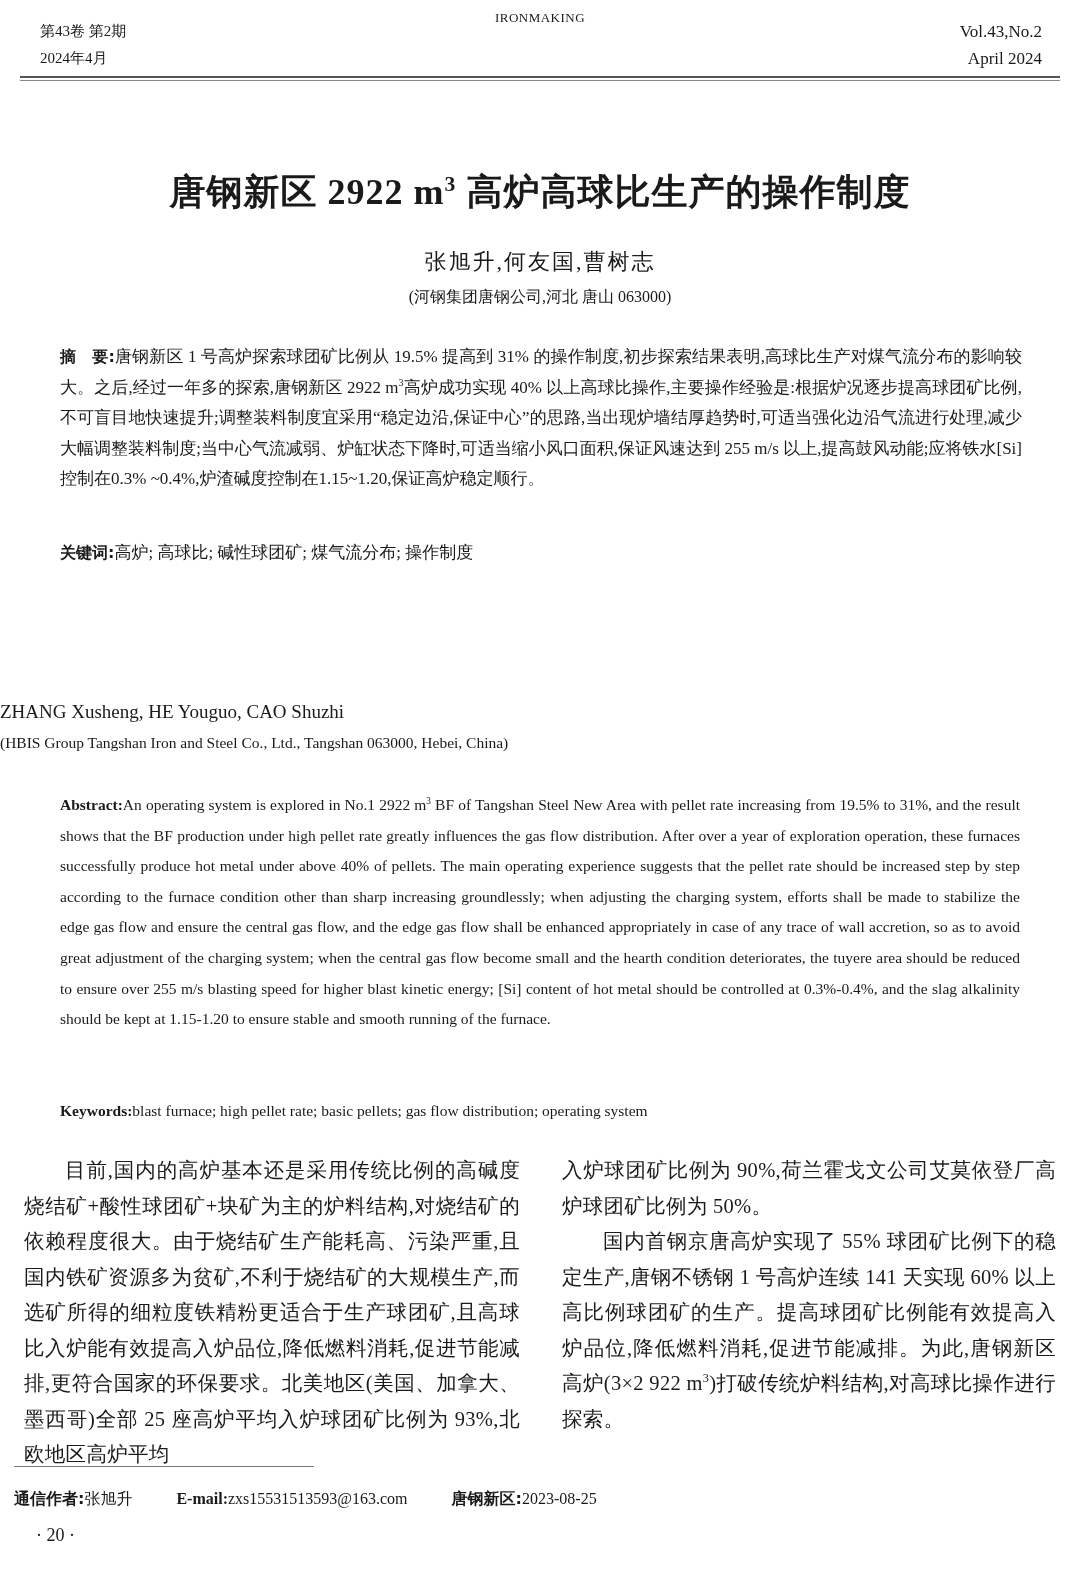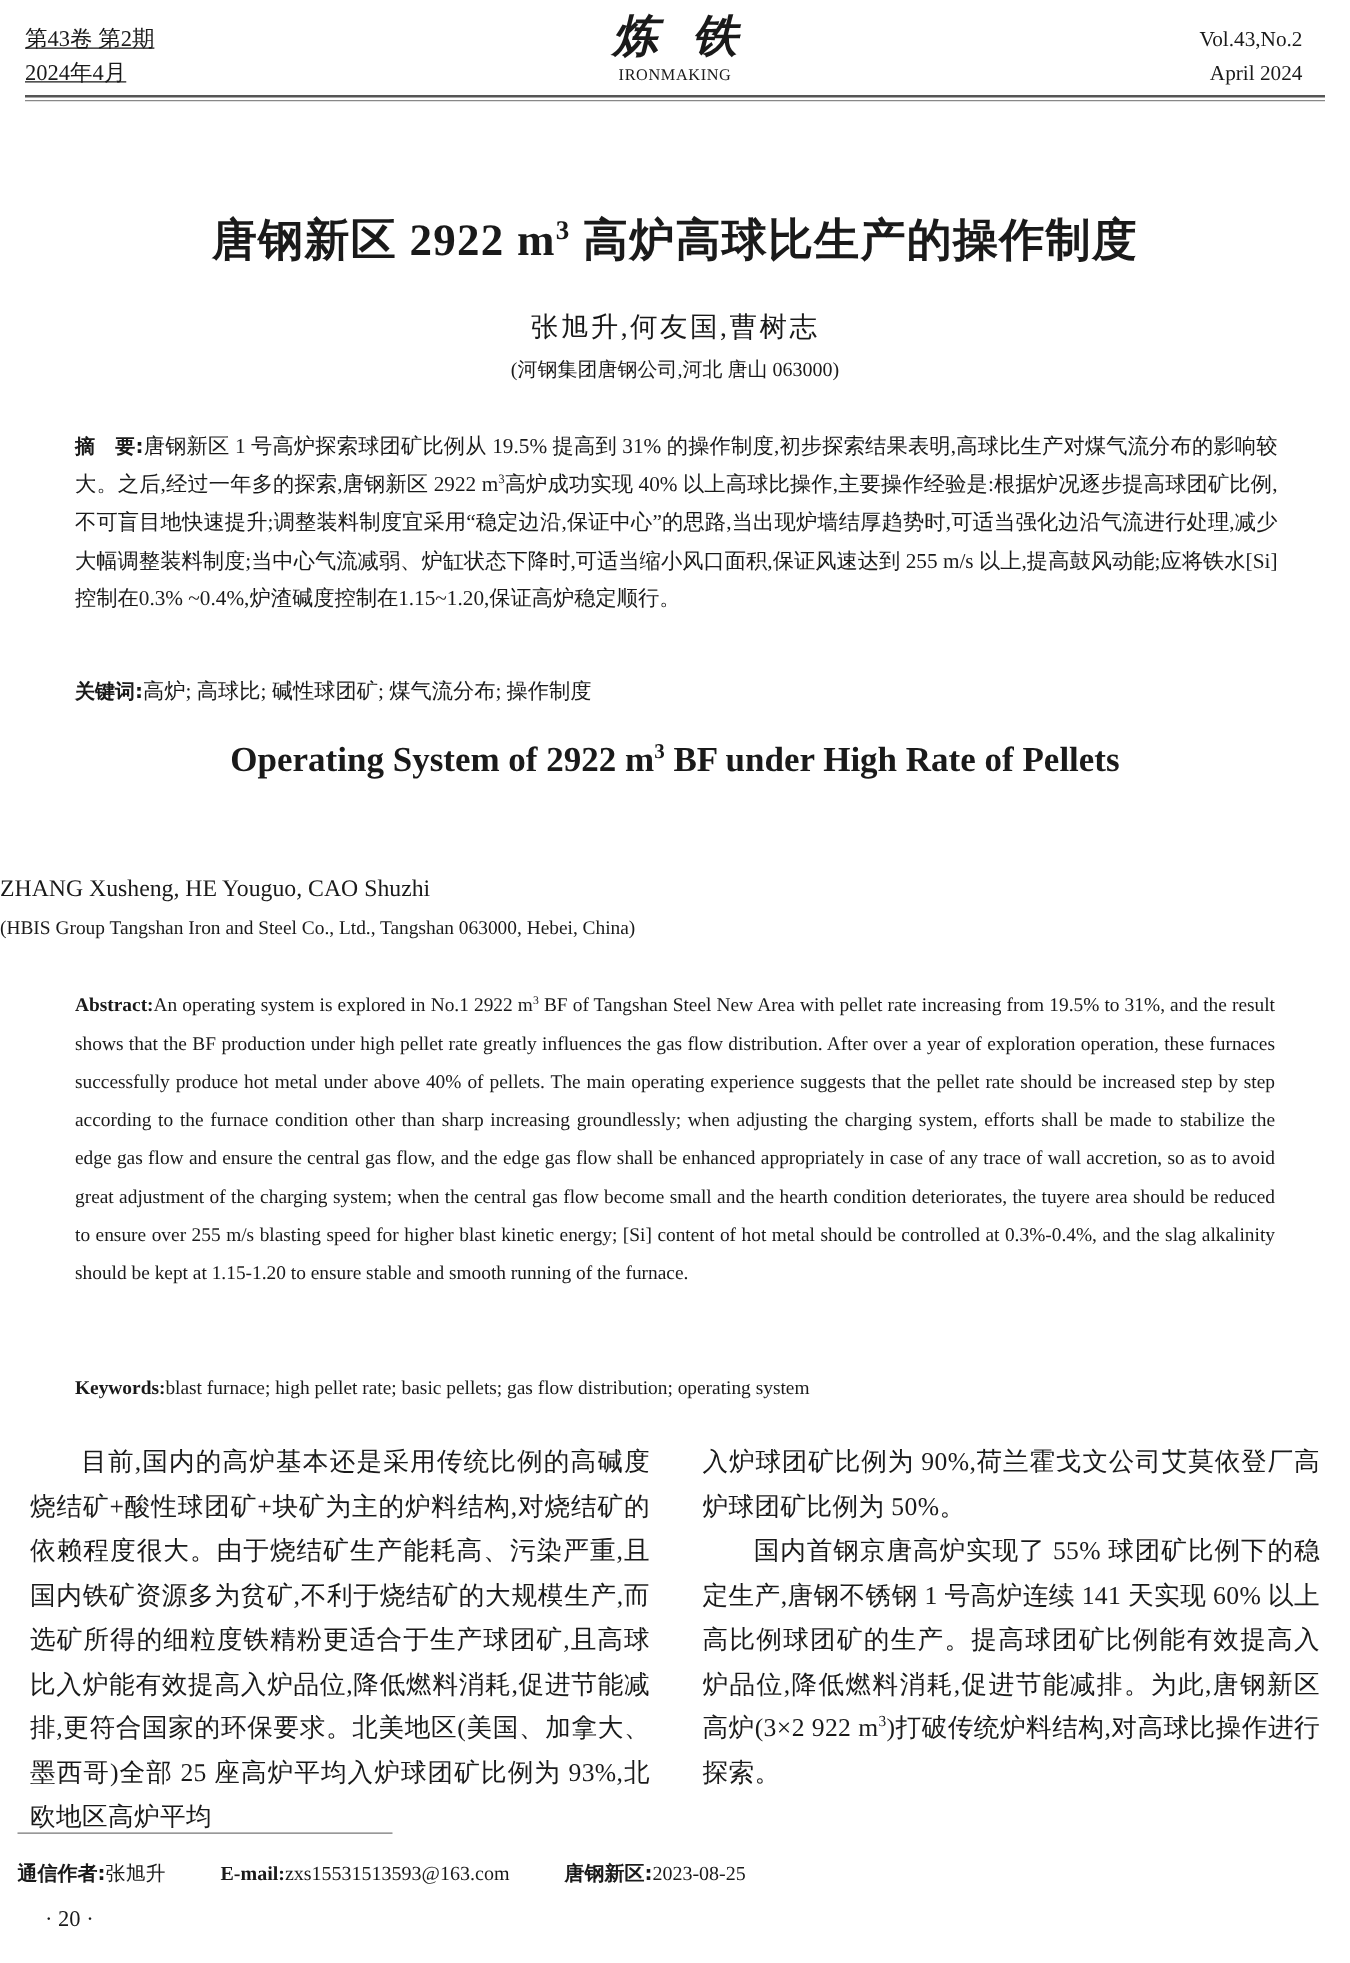--- a/index.html
+++ b/index.html
@@ -2,21 +2,21 @@
 <html><head>
 <meta charset="utf-8">
 <style>
   html, body { margin: 0; padding: 0; background: #ffffff; }
   body {
     width: 1080px; height: 1570px; position: relative; overflow: hidden;
     font-family: "Liberation Serif", "DejaVu Serif", serif; color: #1a1a1a;
   }
   .abs { position: absolute; }
   
-  .hdr-left { left: 20px; top: 18px; font-size: 18px; line-height: 27px; text-decoration: underline; }
+  .hdr-left { left: 40px; top: 18px; font-size: 15px; line-height: 27px; }
   .hdr-right { right: 38px; top: 18px; font-size: 17px; line-height: 27px; text-align: right; }
   .hdr-center { left: 0; width: 1080px; top: 8px; text-align: center; }
   .journal-cn { font-size: 36px; font-weight: bold; letter-spacing: 28px; line-height: 42px; font-style: italic; padding-left: 28px; }
   .journal-en { font-size: 13px; line-height: 20px; letter-spacing: 0.5px; }
   .rule1 { left: 20px; width: 1040px; top: 76px; height: 2px; background: #555; }
   .rule2 { left: 20px; width: 1040px; top: 80px; height: 1px; background: #888; }
 
   .title-cn { left: 0; width: 1080px; top: 168px; text-align: center; font-size: 36px; font-weight: bold; line-height: 48px; letter-spacing: 1px; }
   sup { font-size: 60%; line-height: 0; vertical-align: super; }
   .authors-cn { left: 0; width: 1080px; top: 246px; text-align: center; font-size: 22px; line-height: 32px; letter-spacing: 2px; }
@@ -45,39 +45,37 @@
   .pagenum { left: 36px; top: 1522px; font-size: 18px; line-height: 26px; }
 </style>
 </head>
 <body>
 
 <div class="abs hdr-left">
   <div>第43卷 第2期</div>
   <div>2024年4月</div>
 </div>
 <div class="abs hdr-center">
-  <div class="journal-cn">炼铁</div>
   <div class="journal-en">IRONMAKING</div>
 </div>
 <div class="abs hdr-right">
   <div>Vol.43,No.2</div>
   <div>April  2024</div>
 </div>
 <div class="abs rule1"></div>
 <div class="abs rule2"></div>
 
 <div class="abs title-cn"><span>唐钢新区 2922 m</span><sup>3</sup><span> 高炉高球比生产的操作制度</span></div>
 <div class="abs authors-cn">张旭升,何友国,曹树志</div>
 <div class="abs affil-cn">(河钢集团唐钢公司,河北 唐山 063000)</div>
 
 <div class="abs abstract-cn"><span class="label-bold">摘　要:</span><span>唐钢新区 1 号高炉探索球团矿比例从 19.5% 提高到 31% 的操作制度,初步探索结果表明,高球比生产对煤气流分布的影响较大。之后,经过一年多的探索,唐钢新区 2922 m</span><sup>3</sup><span>高炉成功实现 40% 以上高球比操作,主要操作经验是:根据炉况逐步提高球团矿比例,不可盲目地快速提升;调整装料制度宜采用“稳定边沿,保证中心”的思路,当出现炉墙结厚趋势时,可适当强化边沿气流进行处理,减少大幅调整装料制度;当中心气流减弱、炉缸状态下降时,可适当缩小风口面积,保证风速达到 255 m/s 以上,提高鼓风动能;应将铁水[Si]控制在0.3% ~0.4%,炉渣碱度控制在1.15~1.20,保证高炉稳定顺行。</span></div>
 <div class="abs keywords-cn"><span class="label-bold">关键词:</span><span>高炉; 高球比; 碱性球团矿; 煤气流分布; 操作制度</span></div>
 
 <div class="abs title-en">
-  <div><span>Operating System of 2922 m</span><sup>3</sup><span> BF under High Rate of Pellets</span></div>
 </div>
 <div class="abs authors-en">ZHANG Xusheng, HE Youguo, CAO Shuzhi</div>
 <div class="abs affil-en">(HBIS Group Tangshan Iron and Steel Co., Ltd., Tangshan 063000, Hebei, China)</div>
 
 <div class="abs abstract-en"><b>Abstract:</b><span>An operating system is explored in No.1 2922 m</span><sup>3</sup><span> BF of Tangshan Steel New Area with pellet rate increasing from 19.5% to 31%, and the result shows that the BF production under high pellet rate greatly influences the gas flow distribution. After over a year of exploration operation, these furnaces successfully produce hot metal under above 40% of pellets. The main operating experience suggests that the pellet rate should be increased step by step according to the furnace condition other than sharp increasing groundlessly; when adjusting the charging system, efforts shall be made to stabilize the edge gas flow and ensure the central gas flow, and the edge gas flow shall be enhanced appropriately in case of any trace of wall accretion, so as to avoid great adjustment of the charging system; when the central gas flow become small and the hearth condition deteriorates, the tuyere area should be reduced to ensure over 255 m/s blasting speed for higher blast kinetic energy; [Si] content of hot metal should be controlled at 0.3%-0.4%, and the slag alkalinity should be kept at 1.15-1.20 to ensure stable and smooth running of the furnace.</span></div>
 <div class="abs keywords-en"><b>Keywords:</b><span>blast furnace; high pellet rate; basic pellets; gas flow distribution; operating system</span></div>
 
 <div class="abs col col-left">
   <p class="indent" style="margin:0">目前,国内的高炉基本还是采用传统比例的高碱度烧结矿+酸性球团矿+块矿为主的炉料结构,对烧结矿的依赖程度很大。由于烧结矿生产能耗高、污染严重,且国内铁矿资源多为贫矿,不利于烧结矿的大规模生产,而选矿所得的细粒度铁精粉更适合于生产球团矿,且高球比入炉能有效提高入炉品位,降低燃料消耗,促进节能减排,更符合国家的环保要求。北美地区(美国、加拿大、墨西哥)全部 25 座高炉平均入炉球团矿比例为 93%,北欧地区高炉平均</p>
 </div>

